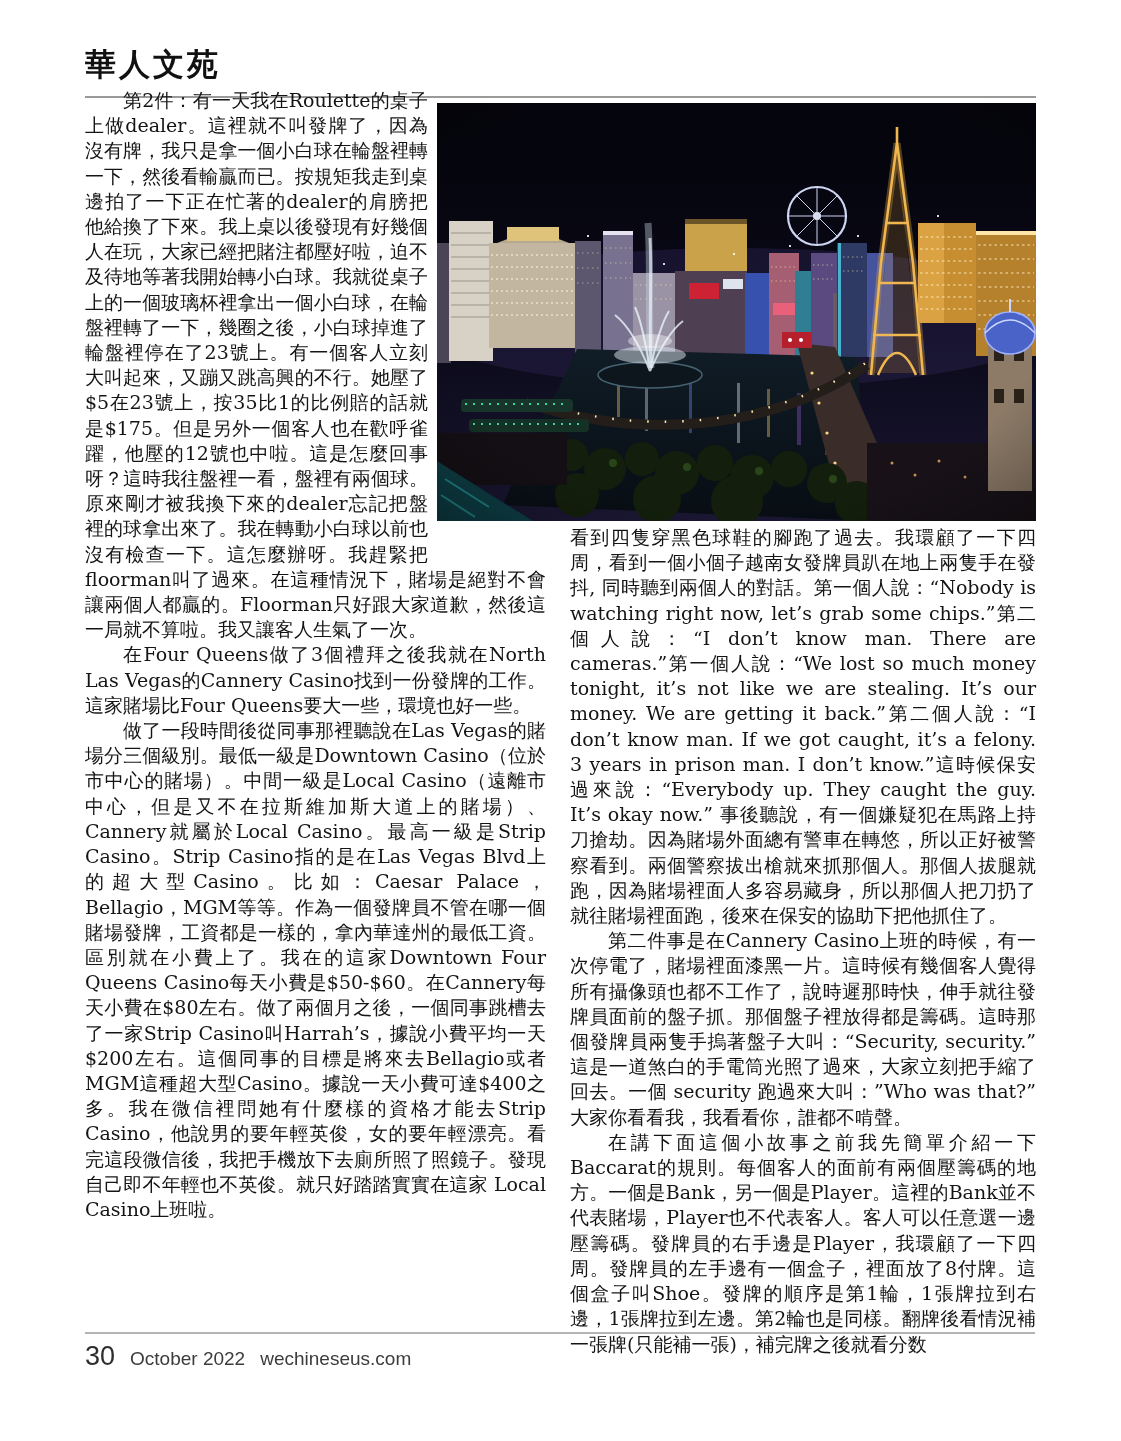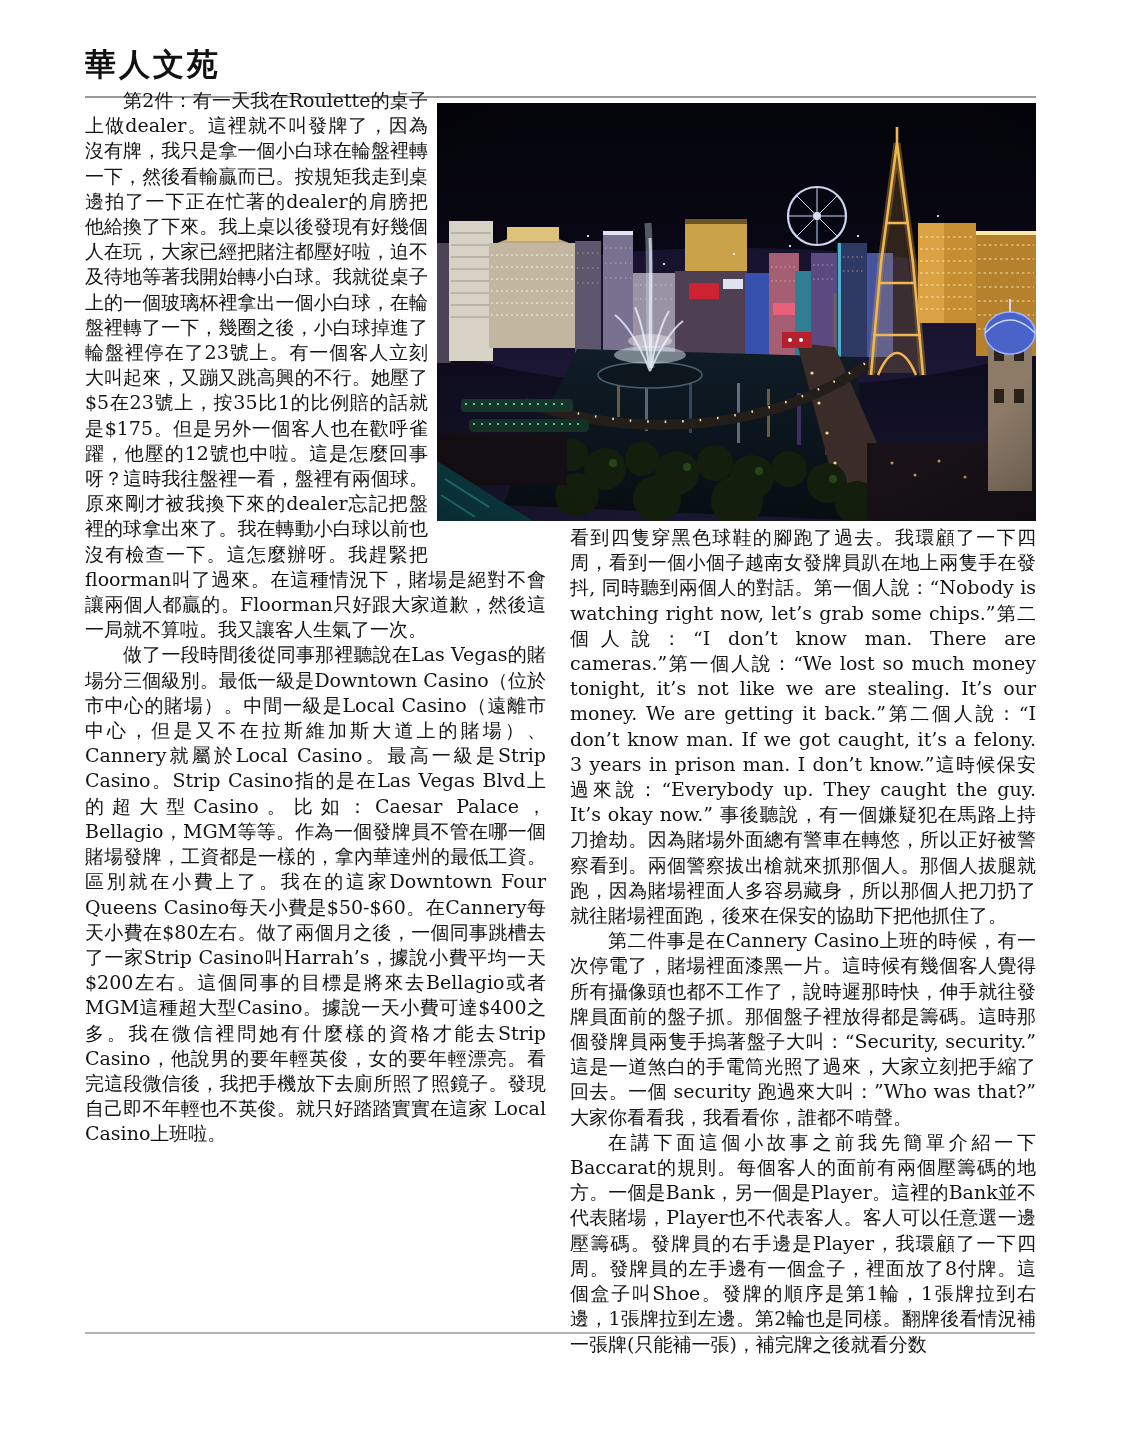--- a/index.html
+++ b/index.html
@@ -271,24 +271,30 @@
       <rect x="420" y="132" width="2" height="2"></rect>
         <rect x="500" y="112" width="2" height="2"></rect>
     </g>
 
     <rect x="0" y="0" width="599" height="418" fill="url(#vig)"></rect>
   </svg>
 
   <div class="col col-left">
     <div class="wrap-spacer"></div>
     <p class="para indent">第2件：有一天我在Roulette的桌子上做dealer。這裡就不叫發牌了，因為沒有牌，我只是拿一個小白球在輪盤裡轉一下，然後看輸贏而已。按規矩我走到桌邊拍了一下正在忙著的dealer的肩膀把他給換了下來。我上桌以後發現有好幾個人在玩，大家已經把賭注都壓好啦，迫不及待地等著我開始轉小白球。我就從桌子上的一個玻璃杯裡拿出一個小白球，在輪盤裡轉了一下，幾圈之後，小白球掉進了輪盤裡停在了23號上。有一個客人立刻大叫起來，又蹦又跳高興的不行。她壓了$5在23號上，按35比1的比例賠的話就是$175。但是另外一個客人也在歡呼雀躍，他壓的12號也中啦。這是怎麼回事呀？這時我往盤裡一看，盤裡有兩個球。原來剛才被我換下來的dealer忘記把盤裡的球拿出來了。我在轉動小白球以前也沒有檢查一下。這怎麼辦呀。我趕緊把floorman叫了過來。在這種情況下，賭場是絕對不會讓兩個人都贏的。Floorman只好跟大家道歉，然後這一局就不算啦。我又讓客人生氣了一次。</p>
+    <p class="para indent">在Four Queens做了3個禮拜之後我就在North Las Vegas的Cannery Casino找到一份發牌的工作。這家賭場比Four Queens要大一些，環境也好一些。</p>
     <p class="para indent">做了一段時間後從同事那裡聽說在Las Vegas的賭場分三個級別。最低一級是Downtown Casino（位於市中心的賭場）。中間一級是Local Casino（遠離市中心，但是又不在拉斯維加斯大道上的賭場）、Cannery就屬於Local Casino。最高一級是Strip Casino。Strip Casino指的是在Las Vegas Blvd上的超大型Casino。比如：Caesar Palace，Bellagio，MGM等等。作為一個發牌員不管在哪一個賭場發牌，工資都是一樣的，拿內華達州的最低工資。區別就在小費上了。我在的這家Downtown Four Queens Casino每天小費是$50-$60。在Cannery每天小費在$80左右。做了兩個月之後，一個同事跳槽去了一家Strip Casino叫Harrah’s，據說小費平均一天$200左右。這個同事的目標是將來去Bellagio或者MGM這種超大型Casino。據說一天小費可達$400之多。我在微信裡問她有什麼樣的資格才能去Strip Casino，他說男的要年輕英俊，女的要年輕漂亮。看完這段微信後，我把手機放下去廁所照了照鏡子。發現自己即不年輕也不英俊。就只好踏踏實實在這家 Local Casino上班啦。</p>
   </div>
 
   <div class="col col-right">
     <p class="para">看到四隻穿黑色球鞋的腳跑了過去。我環顧了一下四周，看到一個小個子越南女發牌員趴在地上兩隻手在發抖, 同時聽到兩個人的對話。第一個人說：“Nobody is watching right now, let’s grab some chips.”第二個人說：“I don’t know man. There are cameras.”第一個人說：“We lost so much money tonight, it’s not like we are stealing. It’s our money. We are getting it back.”第二個人說：“I don’t know man. If we got caught, it’s a felony. 3 years in prison man. I don’t know.”這時候保安過來說：“Everybody up. They caught the guy. It’s okay now.” 事後聽說，有一個嫌疑犯在馬路上持刀搶劫。因為賭場外面總有警車在轉悠，所以正好被警察看到。兩個警察拔出槍就來抓那個人。那個人拔腿就跑，因為賭場裡面人多容易藏身，所以那個人把刀扔了就往賭場裡面跑，後來在保安的協助下把他抓住了。</p>
     <p class="para indent">第二件事是在Cannery Casino上班的時候，有一次停電了，賭場裡面漆黑一片。這時候有幾個客人覺得所有攝像頭也都不工作了，說時遲那時快，伸手就往發牌員面前的盤子抓。那個盤子裡放得都是籌碼。這時那個發牌員兩隻手摀著盤子大叫：“Security, security.” 這是一道煞白的手電筒光照了過來，大家立刻把手縮了回去。一個 security 跑過來大叫：”Who was that?” 大家你看看我，我看看你，誰都不啃聲。</p>
     <p class="para indent">在講下面這個小故事之前我先簡單介紹一下Baccarat的規則。每個客人的面前有兩個壓籌碼的地方。一個是Bank，另一個是Player。這裡的Bank並不代表賭場，Player也不代表客人。客人可以任意選一邊壓籌碼。發牌員的右手邊是Player，我環顧了一下四周。發牌員的左手邊有一個盒子，裡面放了8付牌。這個盒子叫Shoe。發牌的順序是第1輪，1張牌拉到右邊，1張牌拉到左邊。第2輪也是同樣。翻牌後看情況補一張牌(只能補一張)，補完牌之後就看分数</p>
   </div>
 
   <div class="footer-rule"></div>
+  <div class="footer">
+    <span class="page-number">30</span>
+    <span class="footer-issue">October 2022</span>
+    <span class="footer-site">wechineseus.com</span>
+  </div>
 
 </div>
 
 </body></html>

